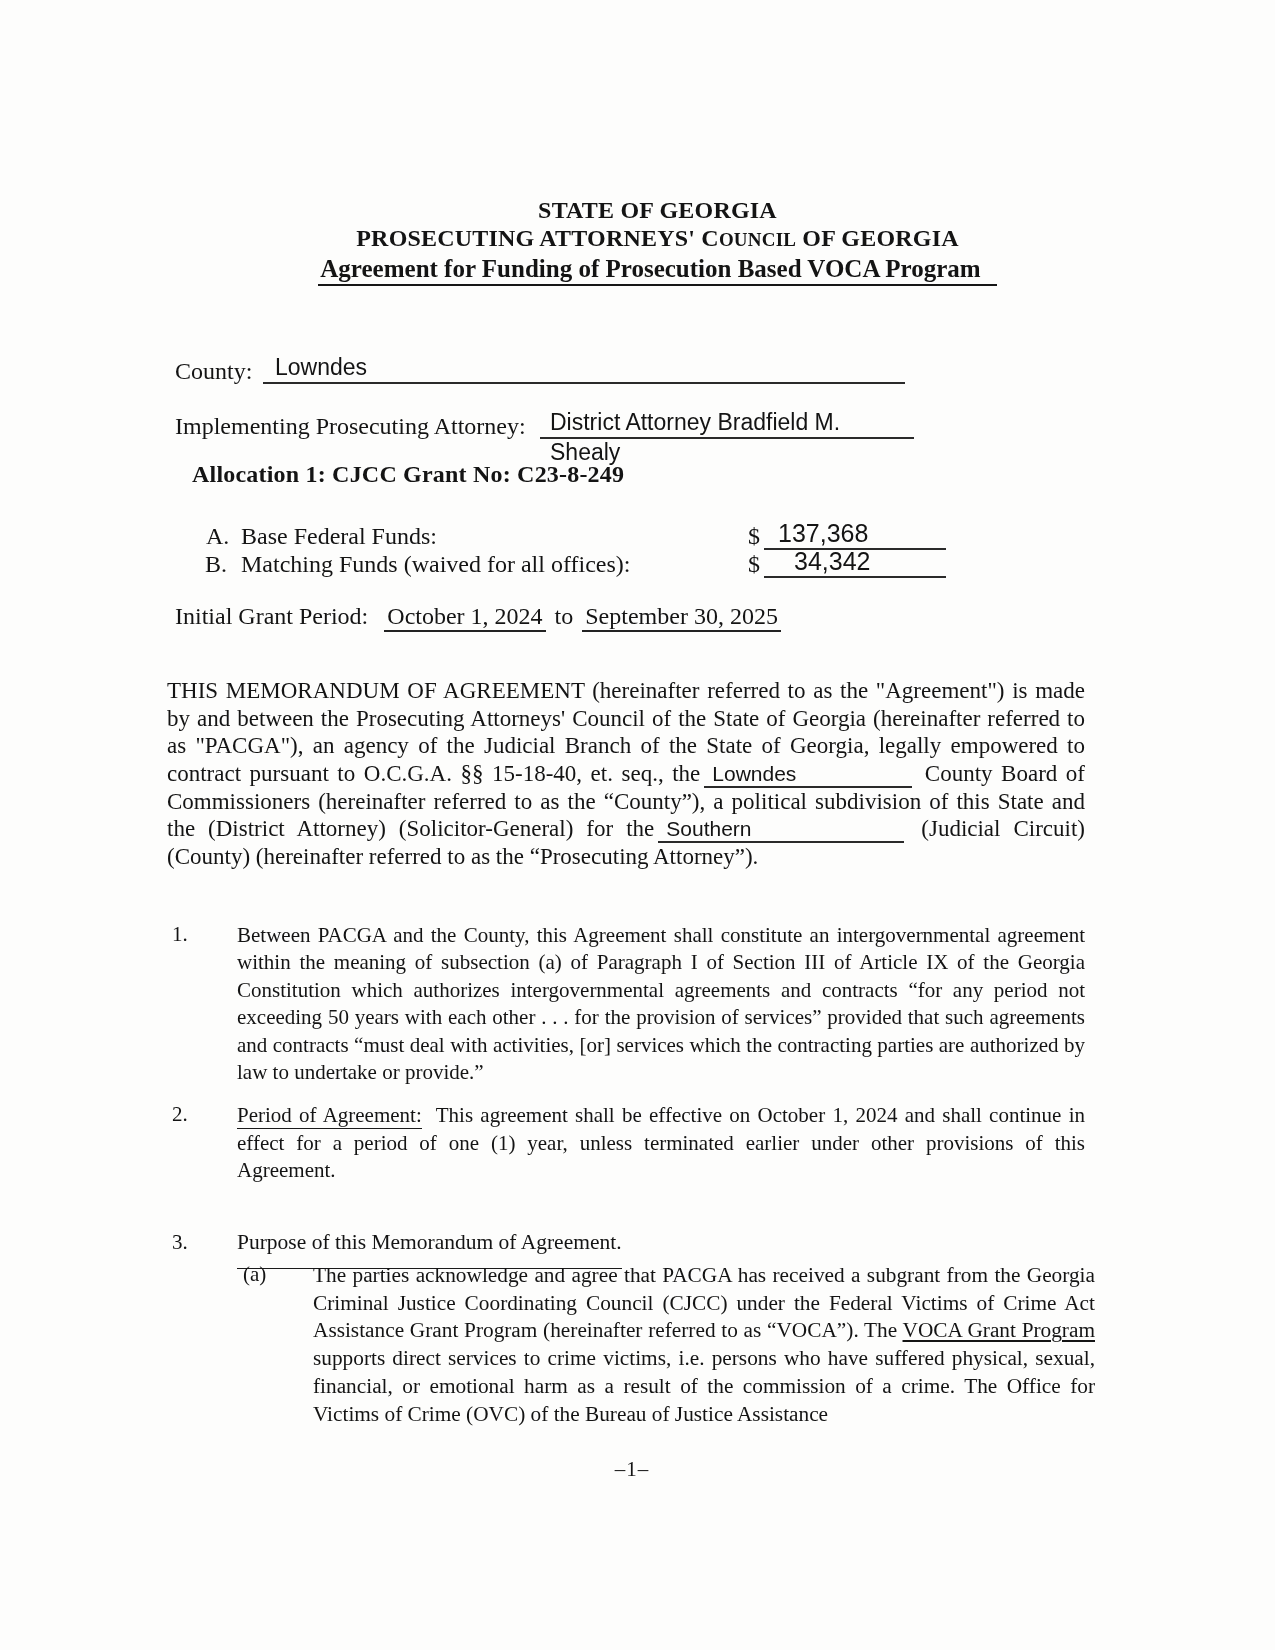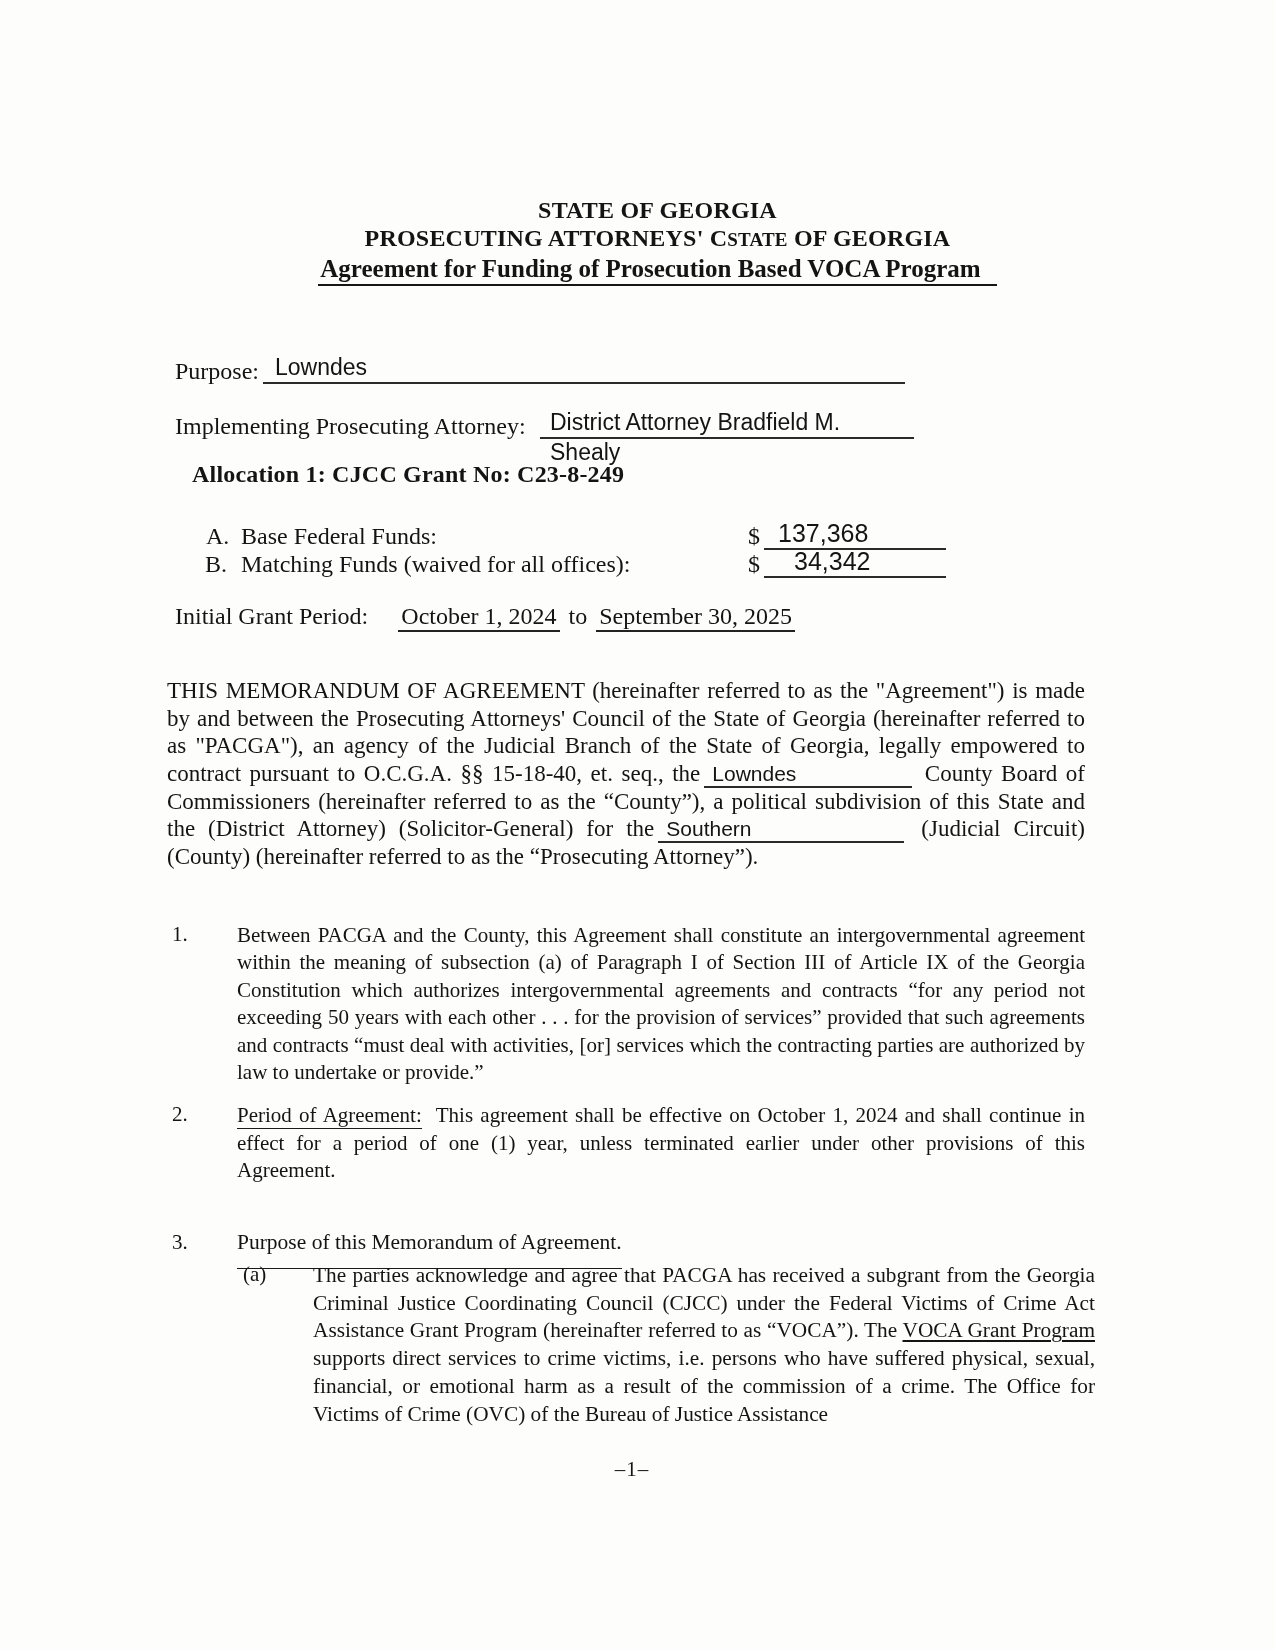--- a/index.html
+++ b/index.html
@@ -57,21 +57,21 @@
   .fa-label{left:241px;top:523px;}
   .fa-dollar{left:748px;top:523px;}
   .fa-amount{left:764px;top:518px;padding-left:14px;}
   .fb-marker{left:205px;top:551px;}
   .fb-label{left:241px;top:551px;}
   .fb-dollar{left:748px;top:551px;}
   .fb-amount{left:764px;top:546px;padding-left:30px;}
 
   .grant-period{left:175px;top:603px;font-size:24px;white-space:nowrap;}
   .gp-date{border-bottom:2px solid #222;padding:0 3px 1px 3px;}
-  .gp-start{margin-left:30px;}
+  .gp-start{margin-left:16px;}
   .gp-to{margin:0 9px;}
 
   
   .preamble{
     left:167px;top:677px;width:918px;
     font-size:23px;line-height:27.6px;
   }
   .inline-fill{
     display:inline-block;
     font-family:"Liberation Sans", sans-serif;
@@ -105,25 +105,25 @@
     text-align:center;font-size:21px;letter-spacing:1px;
   }
 </style>
 </head>
 <body>
 
 <div class="page">
 
   <div class="abs title-block">
     <div class="title-line1">STATE OF GEORGIA</div>
-    <div class="title-line2"><span>PROSECUTING ATTORNEYS' C</span><span class="sc">STATE</span><span> OF GEORGIA</span></div>
+    <div class="title-line2"><span>PROSECUTING ATTORNEYS' C</span><span class="sc">OUNCIL</span><span> OF GEORGIA</span></div>
     <div><span class="title-line3">Agreement for Funding of Prosecution Based VOCA Program</span></div>
   </div>
 
-  <span class="abs label-serif county-label">Purpose:</span>
+  <span class="abs label-serif county-label">County:</span>
   <span class="abs blank county-value">Lowndes</span>
 
   <span class="abs blank ipa-value">District Attorney Bradfield M. Shealy</span>
   <span class="abs label-serif ipa-label">Implementing Prosecuting Attorney:</span>
 
   <div class="abs alloc-heading">Allocation 1: CJCC Grant No: C23-8-249</div>
 
   <span class="abs fund-marker fa-marker">A.</span>
   <span class="abs fund-label fa-label">Base Federal Funds:</span>
   <span class="abs fund-dollar fa-dollar">$</span>

